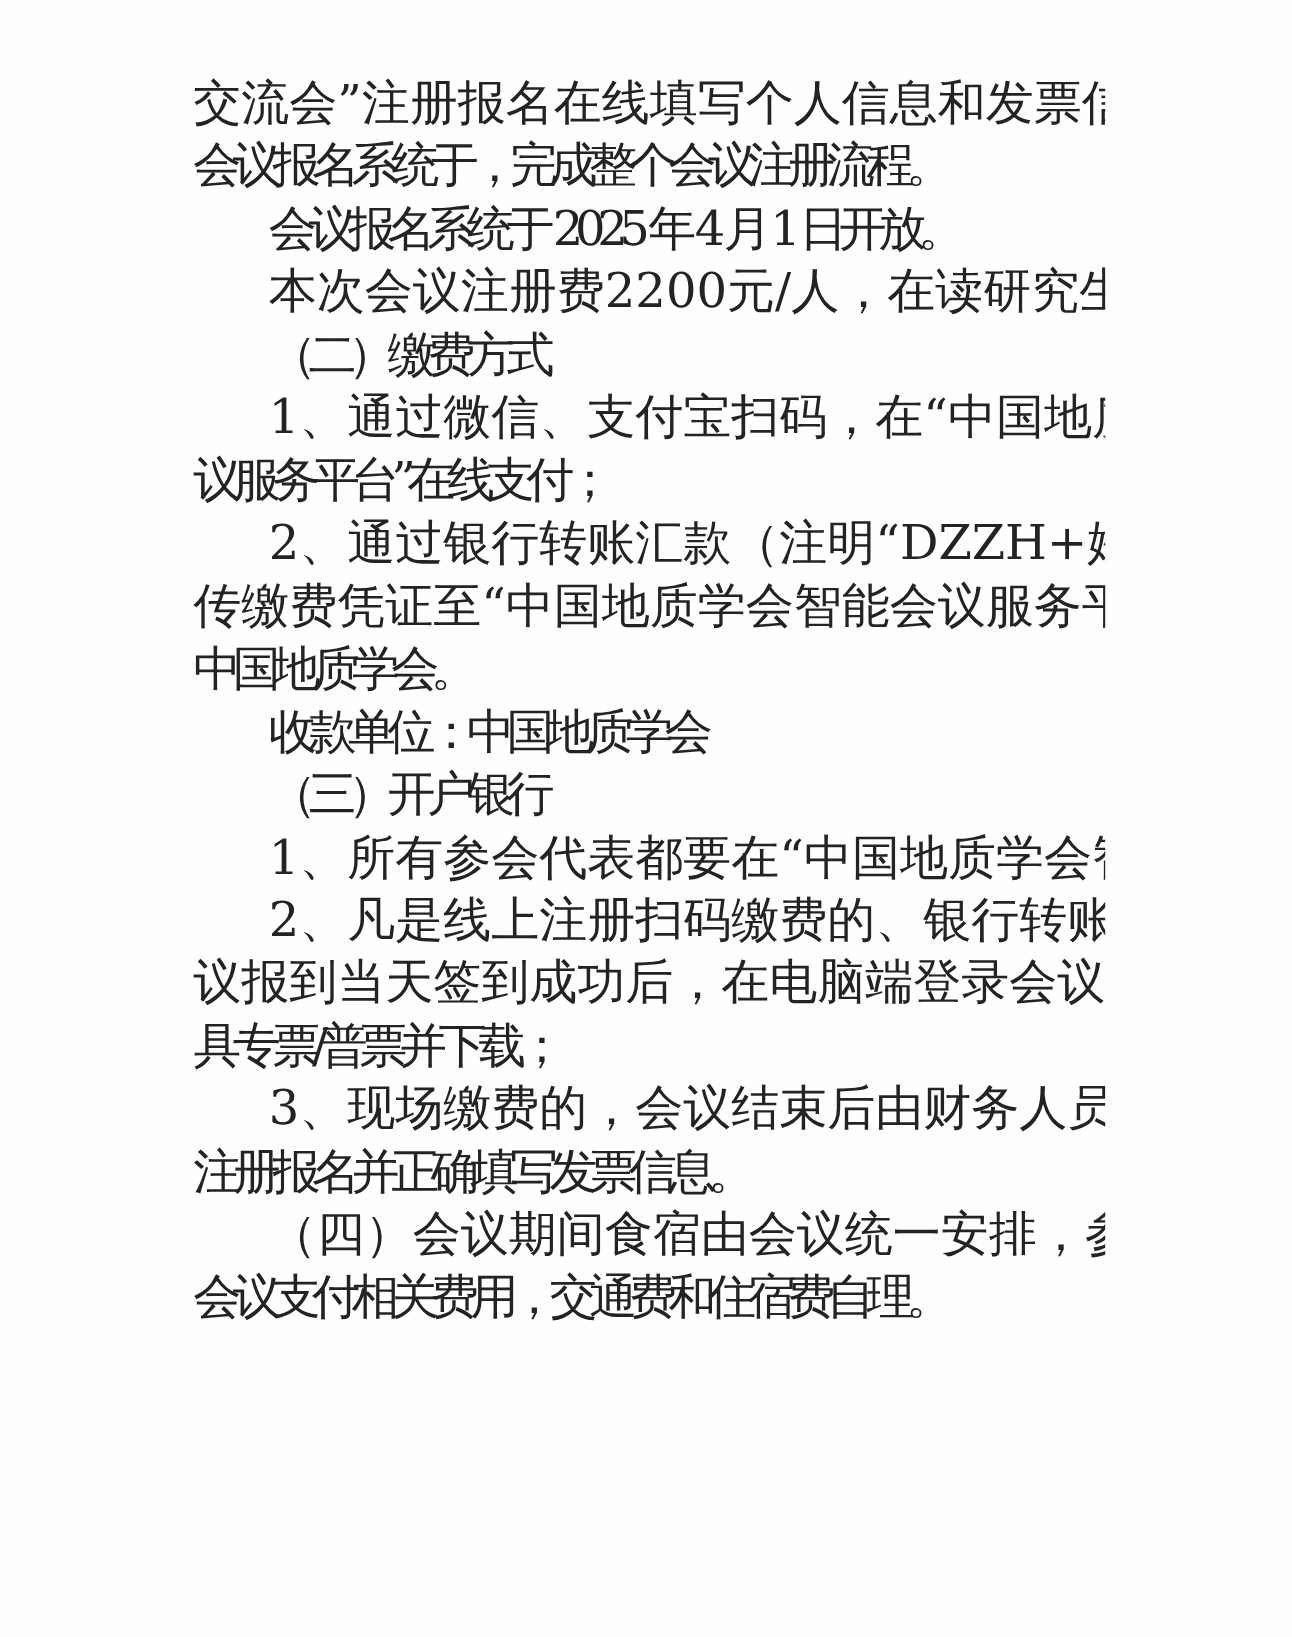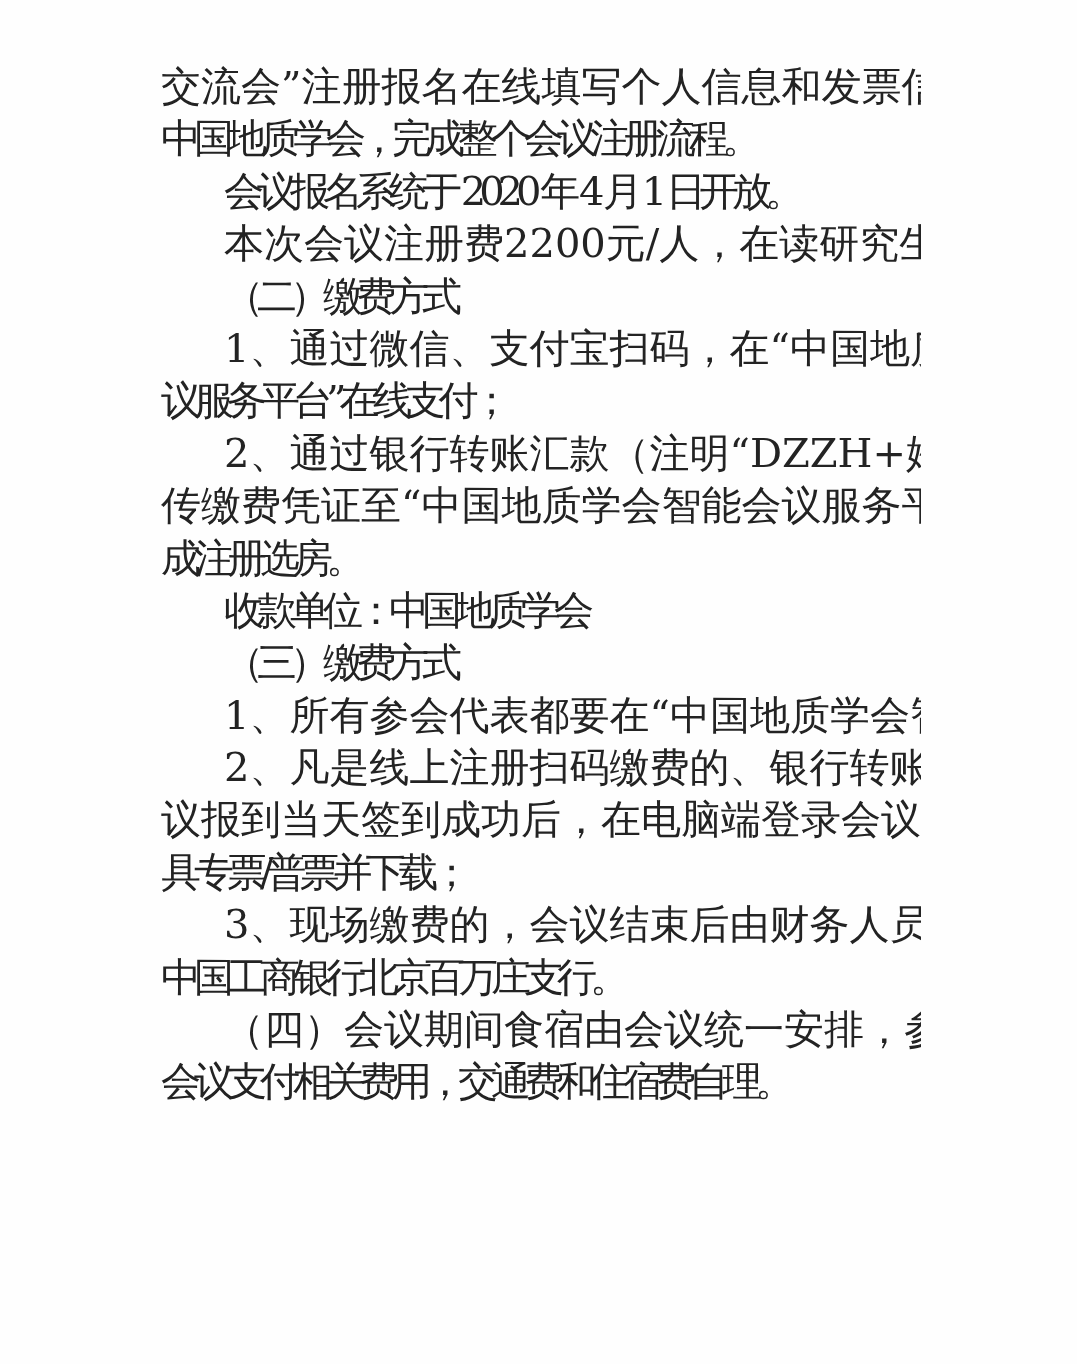--- a/index.html
+++ b/index.html
@@ -58,22 +58,22 @@
         <span>写</span>
         <span>个</span>
         <span>人</span>
         <span>信</span>
         <span>息</span>
         <span>和</span>
         <span>发</span>
         <span>票</span>
         <span>信</span>
       </div>
-    <div class="line">中国地质学会，完成整个会议注册流程。</div>
-    <div class="line ind">会议报名系统于 2020 年 4 月 1 日开放。</div>
+    <div class="line">会议报名系统于，完成整个会议注册流程。</div>
+    <div class="line ind">会议报名系统于 2025 年 4 月 1 日开放。</div>
     <div class="line ind fill">
         <span>本</span>
         <span>次</span>
         <span>会</span>
         <span>议</span>
         <span>注</span>
         <span>册</span>
         <span>费</span>
         <span>2</span>
         <span>2</span>
@@ -149,23 +149,23 @@
         <span>学</span>
         <span>会</span>
         <span>智</span>
         <span>能</span>
         <span>会</span>
         <span>议</span>
         <span>服</span>
         <span>务</span>
         <span>平</span>
       </div>
-    <div class="line">成注册选房。</div>
+    <div class="line">中国地质学会。</div>
     <div class="line ind">收款单位：中国地质学会</div>
-    <div class="line ind">（三）缴费方式</div>
+    <div class="line ind">（三）开户银行</div>
     <div class="line ind fill">
         <span>1</span>
         <span>、</span>
         <span>所</span>
         <span>有</span>
         <span>参</span>
         <span>会</span>
         <span>代</span>
         <span>表</span>
         <span>都</span>
@@ -235,21 +235,21 @@
         <span>议</span>
         <span>结</span>
         <span>束</span>
         <span>后</span>
         <span>由</span>
         <span>财</span>
         <span>务</span>
         <span>人</span>
         <span>员</span>
       </div>
-    <div class="line">中国工商银行北京百万庄支行。</div>
+    <div class="line">注册报名并正确填写发票信息。</div>
     <div class="line ind fill">
         <span>（</span>
         <span>四</span>
         <span>）</span>
         <span>会</span>
         <span>议</span>
         <span>期</span>
         <span>间</span>
         <span>食</span>
         <span>宿</span>

